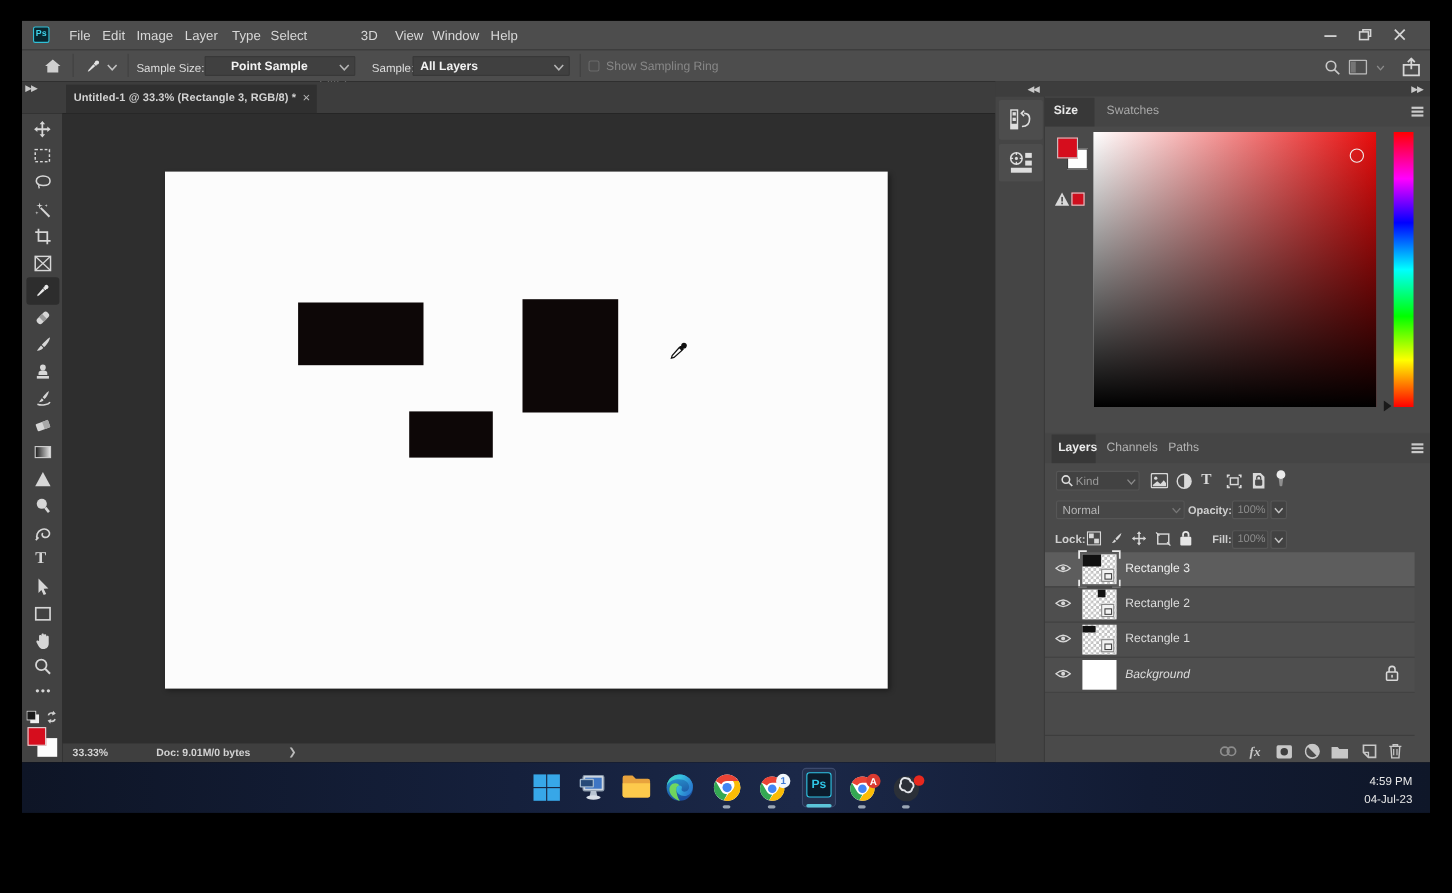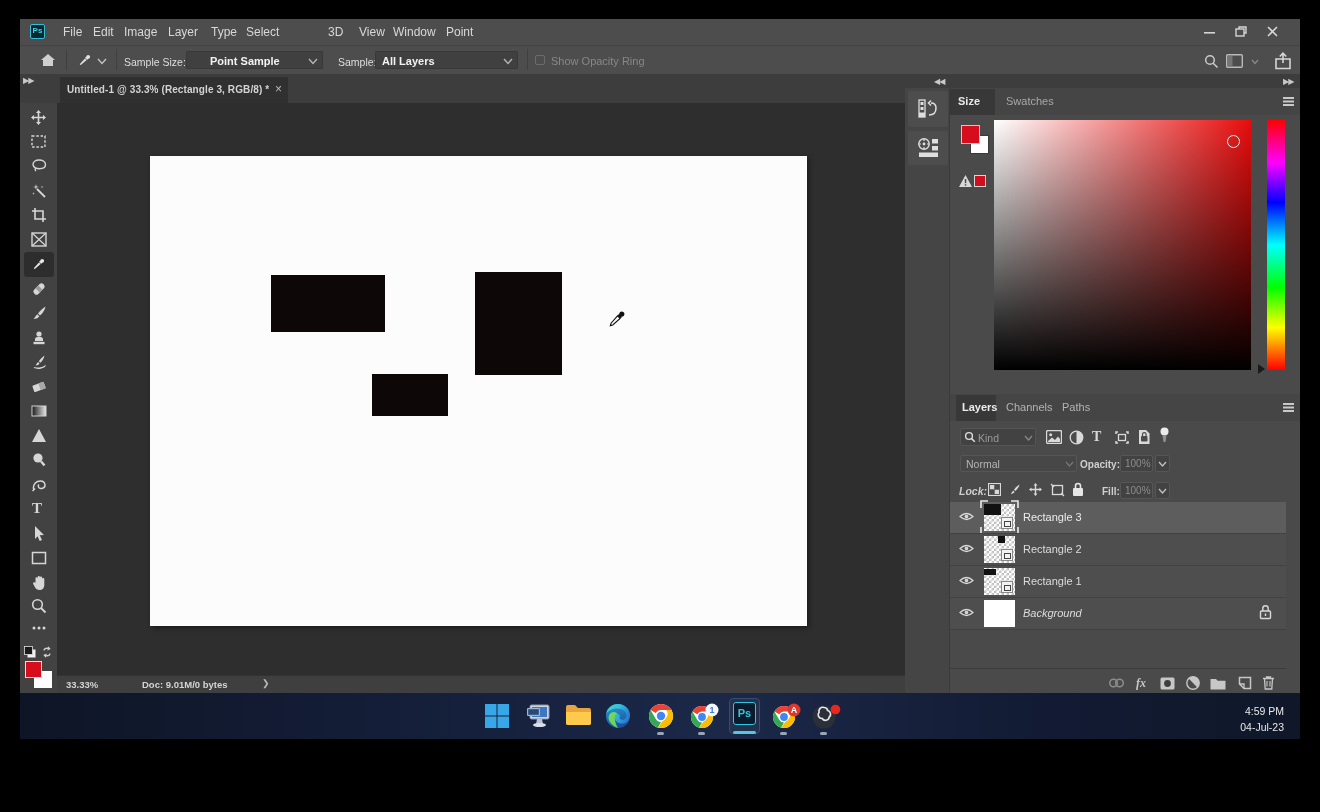--- a/index.html
+++ b/index.html
@@ -27,21 +27,21 @@
     <div class="abs txt" style="left:63px;top:25px;">File</div>
     <div class="abs txt" style="left:93px;top:25px;">Edit</div>
     <div class="abs txt" style="left:124px;top:25px;">Image</div>
     <div class="abs txt" style="left:168px;top:25px;">Layer</div>
     <div class="abs txt" style="left:211px;top:25px;">Type</div>
     <div class="abs txt" style="left:246px;top:25px;">Select</div>
     <div class="abs txt" style="left:290px;top:25px;margin-top:40px;">Filter</div>
     <div class="abs txt" style="left:328px;top:25px;">3D</div>
     <div class="abs txt" style="left:359px;top:25px;">View</div>
     <div class="abs txt" style="left:393px;top:25px;">Window</div>
-    <div class="abs txt" style="left:446px;top:25px;">Point</div>
+    <div class="abs txt" style="left:446px;top:25px;">Help</div>
   </div>
 
   <div class="abs" style="left:1200px;top:22px;width:20px;height:20px;">
       <svg width="20" height="20">
         <rect x="4" y="10" width="11" height="1.6" fill="#d5d5d5"></rect>
       </svg>
     </div>
   <div class="abs" style="left:1231px;top:22px;width:20px;height:20px;">
       <svg width="20" height="20">
         <rect x="5" y="7" width="8" height="7" fill="none" stroke="#d5d5d5" stroke-width="1.4"></rect>
@@ -89,21 +89,21 @@
       </div>
     <div class="abs txt" style="left:338px;top:56px;font-size:10.5px;color:#dedede;">Sample:</div>
     <div class="abs" style="left:375px;top:51px;width:143px;height:18px;background:#404040;border:1px solid #383838;border-radius:1px;"></div>
     <div class="abs txt" style="left:382px;top:55px;font-size:11px;font-weight:bold;color:#f2f2f2;">All Layers</div>
     <div class="abs" style="left:503px;top:58px;">
         <svg width="10" height="7">
           <path d="M1 1 L5 5.5 L9 1" fill="none" stroke="#b5b5b5" stroke-width="1.4"></path>
         </svg>
       </div>
     <div class="abs" style="left:535px;top:55px;width:10px;height:10px;border:1px solid #6b6b6b;border-radius:2px;"></div>
-    <div class="abs txt" style="left:551px;top:55px;font-size:11px;color:#888;">Show Opacity Ring</div>
+    <div class="abs txt" style="left:551px;top:55px;font-size:11px;color:#888;">Show Sampling Ring</div>
 
     <div class="abs" style="left:1204px;top:54px;">
         <svg width="15" height="15" viewBox="0 0 15 15">
           <circle cx="6" cy="6" r="4.3" fill="none" stroke="#c9c9c9" stroke-width="1.5"></circle>
           <path d="M9.2 9.2 L13.5 13.5" stroke="#c9c9c9" stroke-width="1.6"></path>
         </svg>
       </div>
     <div class="abs" style="left:1226px;top:54px;">
         <svg width="17" height="14">
           <rect x="0.7" y="0.7" width="15.6" height="12.6" rx="1" fill="none" stroke="#b9b9b9" stroke-width="1.4"></rect>
@@ -472,21 +472,21 @@
     <div class="abs txt" style="left:1080px;top:459px;font-size:10px;font-weight:bold;color:#cfcfcf;">Opacity:</div>
     <div class="abs" style="left:1120px;top:455px;width:33px;height:17px;background:#424242;border:1px solid #565656;border-radius:2px;"></div>
     <div class="abs txt" style="left:1125px;top:458px;font-size:10px;color:#8d8d8d;">100%</div>
     <div class="abs" style="left:1155px;top:455px;width:15px;height:17px;background:#424242;border:1px solid #565656;border-radius:2px;"></div>
     <div class="abs" style="left:1158px;top:461px;">
         <svg width="9" height="6">
           <path d="M1 1 L4.5 5 L8 1" fill="none" stroke="#c2c2c2" stroke-width="1.3"></path>
         </svg>
       </div>
 
-    <div class="abs txt" style="left:959px;top:485px;font-size:10.5px;font-weight:bold;color:#cfcfcf;font-style:italic;">Lock:</div>
+    <div class="abs txt" style="left:959px;top:485px;font-size:10.5px;font-weight:bold;color:#cfcfcf;">Lock:</div>
     <div class="abs" style="left:988px;top:483px;">
         <svg width="13" height="13">
           <rect x="0.5" y="0.5" width="12" height="12" fill="none" stroke="#d9d9d9" stroke-width="1.2"></rect>
           <rect x="2" y="2" width="4.3" height="4.3" fill="#d9d9d9"></rect>
           <rect x="6.7" y="6.7" width="4.3" height="4.3" fill="#d9d9d9"></rect>
         </svg>
       </div>
     <div class="abs" style="left:1007px;top:483px;">
         <svg width="14" height="14" viewBox="0 0 14 14">
           <path d="M12.5 1.5 C10.5 2.7 8.2 5 7 6.8 L8.3 8.1 C9.8 7 12 4.2 12.5 1.5 Z" fill="#d9d9d9"></path>

